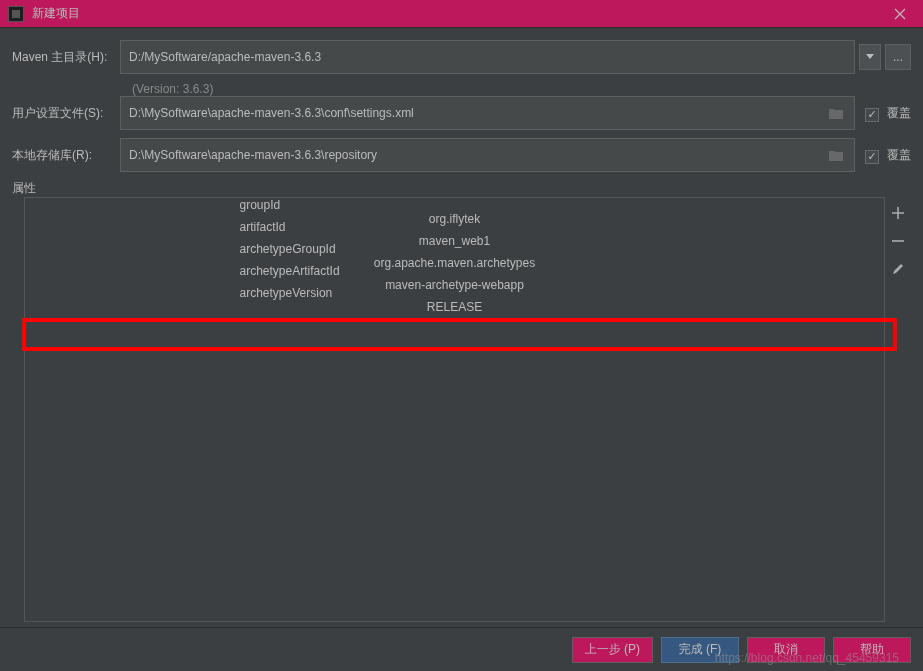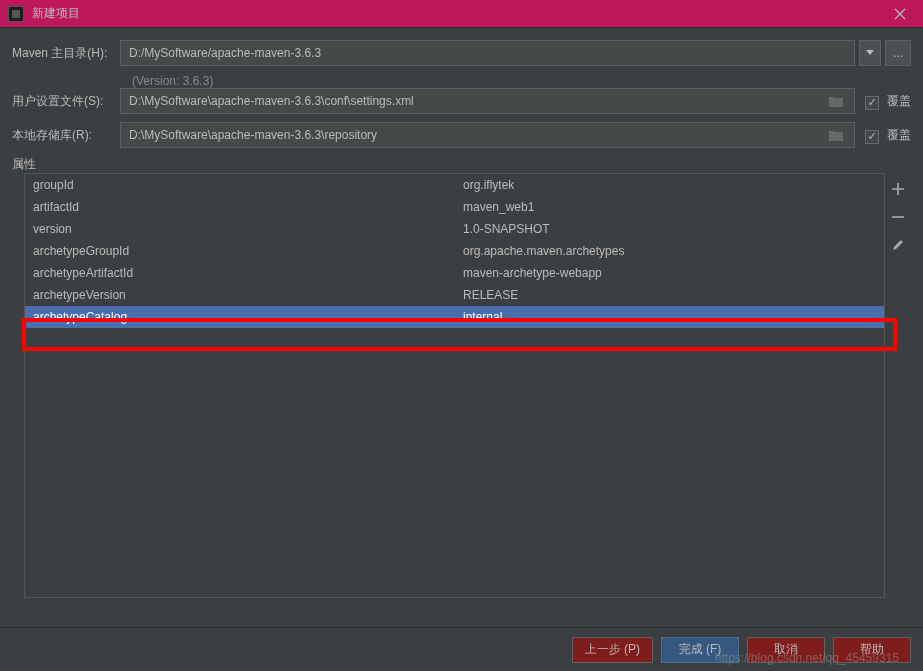--- a/index.html
+++ b/index.html
@@ -65,21 +65,21 @@
       display: flex;
       align-items: center;
       gap: 4px;
     }
     .form-input {
       flex: 1;
       background: #45494a;
       border: 1px solid #5e6060;
       color: #bbbbbb;
       height: 26px;
-      padding: 8px 8px;
+      padding: 16px 8px;
       display: flex;
       align-items: center;
       justify-content: space-between;
     }
     .form-input.with-dropdown {
       position: relative;
     }
     .dropdown-btn {
       width: 22px;
       height: 26px;
@@ -147,20 +147,21 @@
       border: 1px solid #555;
       background: #3c3f41;
       height: 425px;
       position: relative;
     }
     .props-row {
       display: flex;
       height: 22px;
       align-items: center;
       padding: 0 8px;
+      flex-direction: column;
     }
     .props-row.selected {
       background: #4b6eaf;
       color: #ffffff;
     }
     .props-row.selected .props-key,
     .props-row.selected .props-val {
       color: #ffffff;
     }
     .props-key {
@@ -207,21 +208,21 @@
       border-top: 1px solid #2d2d2d;
       display: flex;
       align-items: center;
       justify-content: flex-end;
       padding: 0 12px;
       gap: 8px;
     }
     .footer-btn {
       min-width: 78px;
       height: 26px;
-      background: #7f1d1d;
+      background: #be185d;
       border: 1px solid #5e6060;
       color: #bbbbbb;
       display: flex;
       align-items: center;
       justify-content: center;
       cursor: pointer;
       padding: 0 12px;
     }
     .footer-btn.primary {
       background: #365880;
@@ -315,38 +316,30 @@
     <div class="props-table">
       <div class="props-row">
         <div class="props-key">groupId</div>
         <div class="props-val">org.iflytek</div>
       </div>
       <div class="props-row">
         <div class="props-key">artifactId</div>
         <div class="props-val">maven_web1</div>
       </div>
       <div class="props-row">
-        <div class="props-key">version</div>
-        <div class="props-val">1.0-SNAPSHOT</div>
-      </div>
-      <div class="props-row">
         <div class="props-key">archetypeGroupId</div>
         <div class="props-val">org.apache.maven.archetypes</div>
       </div>
       <div class="props-row">
         <div class="props-key">archetypeArtifactId</div>
         <div class="props-val">maven-archetype-webapp</div>
       </div>
       <div class="props-row">
         <div class="props-key">archetypeVersion</div>
         <div class="props-val">RELEASE</div>
-      </div>
-      <div class="props-row selected">
-        <div class="props-key">archetypeCatalog</div>
-        <div class="props-val">internal</div>
       </div>
     </div>
     <div class="props-actions">
       <div class="action-btn">
         <svg width="14" height="14" viewBox="0 0 14 14">
             <path d="M7 1 L7 13 M1 7 L13 7" stroke="#aaa" stroke-width="1.6"></path>
           </svg>
       </div>
       <div class="action-btn">
         <svg width="14" height="14" viewBox="0 0 14 14">

